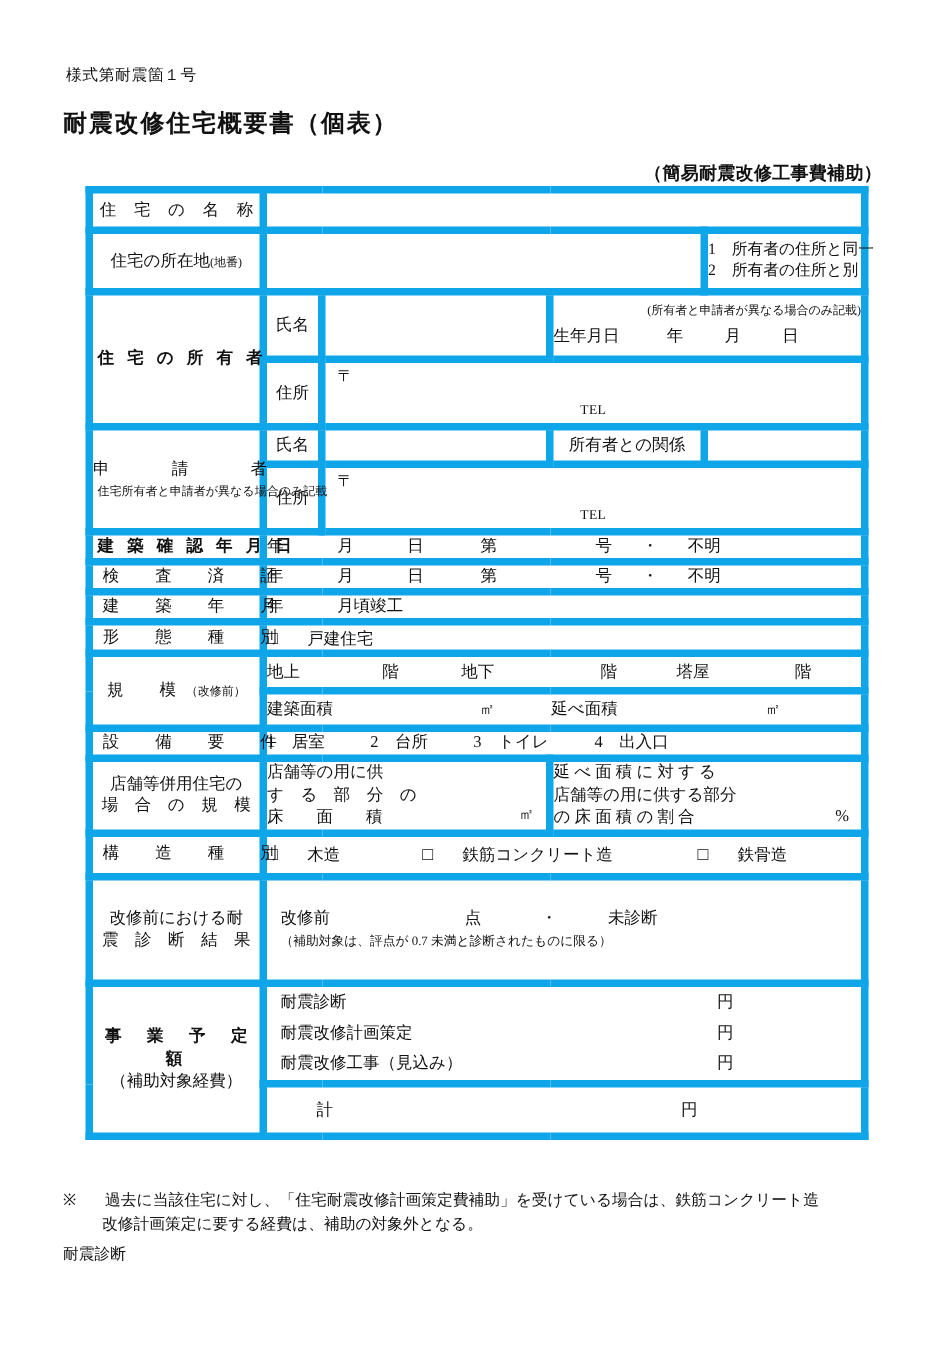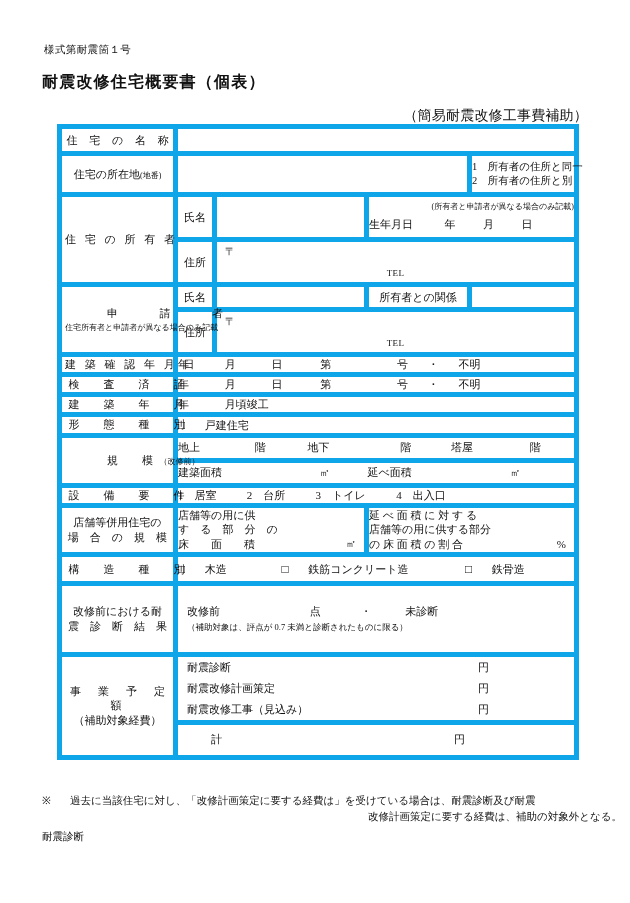--- a/index.html
+++ b/index.html
@@ -34,23 +34,24 @@
     position: absolute;
     left: 42px; top: 72px;
     font-size: 16px;
     font-weight: bold;
     letter-spacing: 1.2px;
     white-space: nowrap;
   }
   .subsidy-note {
     position: absolute;
     right: 42px; top: 107px;
-    font-size: 14px;
+    font-size: 12px;
     letter-spacing: 0.2px;
     white-space: nowrap;
+    font-weight: bold;
   }
 
   
   .form-table {
     position: absolute;
     left: 57px; top: 124px;
     width: 517px;
     border-collapse: collapse;
     table-layout: fixed;
     font-size: 11px;
@@ -63,22 +64,22 @@
   }
 
   
   .lbl {
     text-align: center;
     padding: 3px 4px;
     white-space: nowrap;
   }
   
   .spread { letter-spacing: 4.5px; text-indent: 4.5px; }
-  .spread3 { letter-spacing: 3px; text-indent: 3px; }
-  .spread6 { letter-spacing: 6.5px; text-indent: 6.5px; padding-left: 45px; }
+  .spread3 { letter-spacing: 3px; text-indent: 3px; font-weight: bold; }
+  .spread6 { letter-spacing: 6.5px; text-indent: 6.5px; }
 
   .sub-note {
     display: block;
     font-size: 8px;
     letter-spacing: 0px;
     line-height: 1.25;
     margin-top: 2px;
     text-align: left;
     padding: 0 3px;
   }
@@ -148,21 +149,21 @@
     left: 42px; top: 793px;
     width: 580px;
     font-size: 10.5px;
     line-height: 1.55;
   }
   .note-hang {
     text-indent: 0;
     padding-left: 0;
     white-space: nowrap;
   }
-  .note-cont { padding-left: 26px; white-space: nowrap; text-align: right; }
+  .note-cont { padding-left: 26px; white-space: nowrap; }
   .attach-title { margin-top: 3px; white-space: nowrap; }
   .attach-line { padding-left: 14px; white-space: nowrap; }
 </style>
 </head>
 <body>
 
 <div class="page">
 
   <div class="form-no">様式第耐震箇１号</div>
   <div class="doc-title">耐震改修住宅概要書（個表）</div>
@@ -395,19 +396,19 @@
         </td>
       </tr>
 
     </tbody>
   </table>
 
   <div class="footer">
     <div class="note-hang">
       <span>※</span>
       <span style="display:inline-block;width:14px"></span>
-      <span>過去に当該住宅に対し、「改修計画策定に要する経費は」を受けている場合は、耐震診断及び耐震</span>
+      <span>過去に当該住宅に対し、「住宅耐震改修計画策定費補助」を受けている場合は、鉄筋コンクリート造</span>
     </div>
     <div class="note-cont">改修計画策定に要する経費は、補助の対象外となる。</div>
     <div class="attach-title">耐震診断</div>
   </div>
 
 </div>
 
 </body></html>

